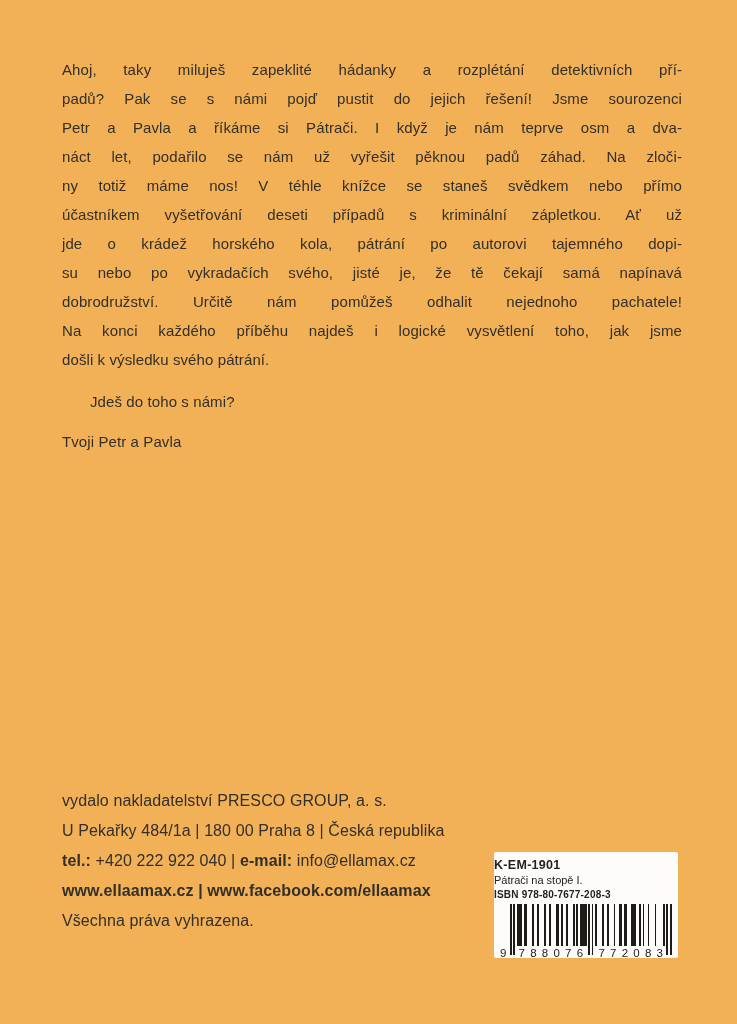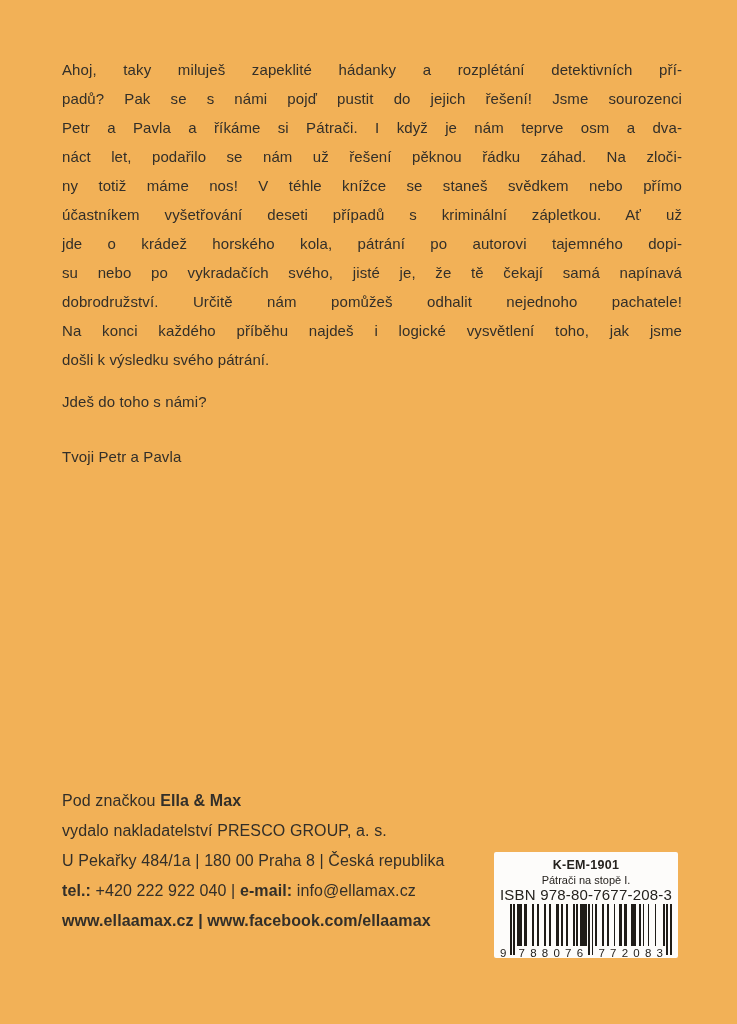--- a/index.html
+++ b/index.html
@@ -9,63 +9,63 @@
     color:#332F29;
     font-family:"Liberation Sans", sans-serif;
     -webkit-font-smoothing:antialiased;
   }
   .blurb{
     position:absolute;left:62px;top:55px;width:620px;
     font-size:15px;line-height:29px;letter-spacing:.1px;
   }
   .jline{text-align:justify;text-align-last:justify;}
   .jline.last{text-align-last:left;}
-  .question{margin-top:13px;}
-  .signature{margin-top:26px;}
+  .question{margin-top:13px;margin-left:28px;}
+  .signature{margin-top:11px;}
   .imprint{
     position:absolute;left:62px;top:786px;width:430px;
     font-size:16px;line-height:30px;letter-spacing:.1px;
   }
   .imprint .b{font-weight:bold;}
   .barcode-box{
     position:absolute;left:494px;top:852px;width:184px;height:106px;
     background:#FDFCFA;border-radius:2px;
-    text-align:center;box-sizing:border-box;padding-top:6px;
+    box-sizing:border-box;padding-top:6px;
     color:#25221E;
   }
   .bc-code{font-size:12.5px;font-weight:bold;line-height:15px;letter-spacing:.3px;}
   .bc-title{font-size:11px;line-height:14px;}
-  .bc-isbn{font-size:15px;line-height:15px;letter-spacing:.2px;}
+  .bc-isbn{font-size:10px;line-height:15px;letter-spacing:.2px;font-weight:bold;}
   .bc-svg{display:block;margin:2px auto 0 auto;}
 </style>
 </head>
 <body>
 
 <div class="blurb">
   <div class="jline">Ahoj, taky miluješ zapeklité hádanky a rozplétání detektivních pří-</div>
   <div class="jline">padů? Pak se s námi pojď pustit do jejich řešení! Jsme sourozenci</div>
   <div class="jline">Petr a Pavla a říkáme si Pátrači. I když je nám teprve osm a dva-</div>
-  <div class="jline">náct let, podařilo se nám už řešení pěknou řádku záhad. Na zloči-</div>
+  <div class="jline">náct let, podařilo se nám už vyřešit pěknou padů záhad. Na zloči-</div>
   <div class="jline">ny totiž máme nos! V téhle knížce se staneš svědkem nebo přímo</div>
   <div class="jline">účastníkem vyšetřování deseti případů s kriminální zápletkou. Ať už</div>
   <div class="jline">jde o krádež horského kola, pátrání po autorovi tajemného dopi-</div>
   <div class="jline">su nebo po vykradačích svého, jisté je, že tě čekají samá napínavá</div>
   <div class="jline">dobrodružství. Určitě nám pomůžeš odhalit nejednoho pachatele!</div>
   <div class="jline">Na konci každého příběhu najdeš i logické vysvětlení toho, jak jsme</div>
   <div class="jline last">došli k výsledku svého pátrání.</div>
   <div class="question">Jdeš do toho s námi?</div>
   <div class="signature">Tvoji Petr a Pavla</div>
 </div>
 
 <div class="imprint">
-  <div><span>Pod značkou </span><span class="b">Ella &amp; Max</span></div>
   <div>vydalo nakladatelství PRESCO GROUP, a. s.</div>
   <div>U Pekařky 484/1a | 180 00 Praha 8 | Česká republika</div>
   <div><span class="b">tel.:</span><span> +420 222 922 040 | </span><span class="b">e-mail:</span><span> info@ellamax.cz</span></div>
   <div class="b">www.ellaamax.cz | www.facebook.com/ellaamax</div>
+  <div>Všechna práva vyhrazena.</div>
 </div>
 
 <div class="barcode-box">
   <div class="bc-code">K-EM-1901</div>
   <div class="bc-title">Pátrači na stopě I.</div>
   <div class="bc-isbn">ISBN 978-80-7677-208-3</div>
   <svg id="ean13" class="bc-svg" width="174" height="54">
       <rect x="11.00" y="0" width="1.70" height="51" fill="#1F1C18" shape-rendering="crispEdges"></rect>
       <rect x="14.40" y="0" width="1.70" height="51" fill="#1F1C18" shape-rendering="crispEdges"></rect>
       <rect x="17.80" y="0" width="1.70" height="42" fill="#1F1C18" shape-rendering="crispEdges"></rect>

